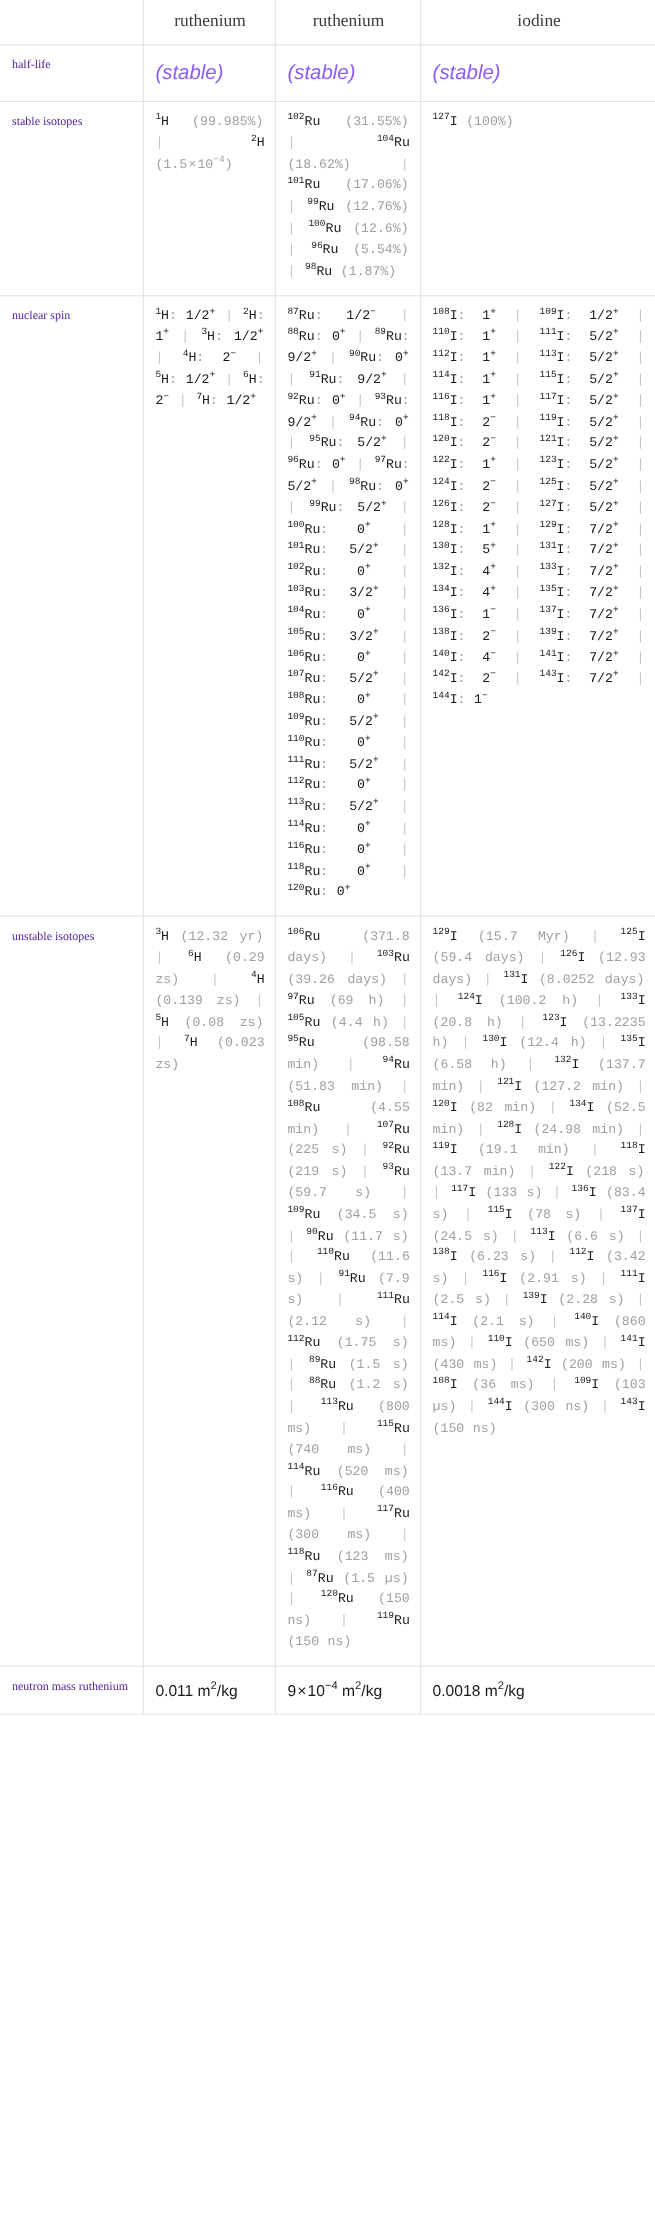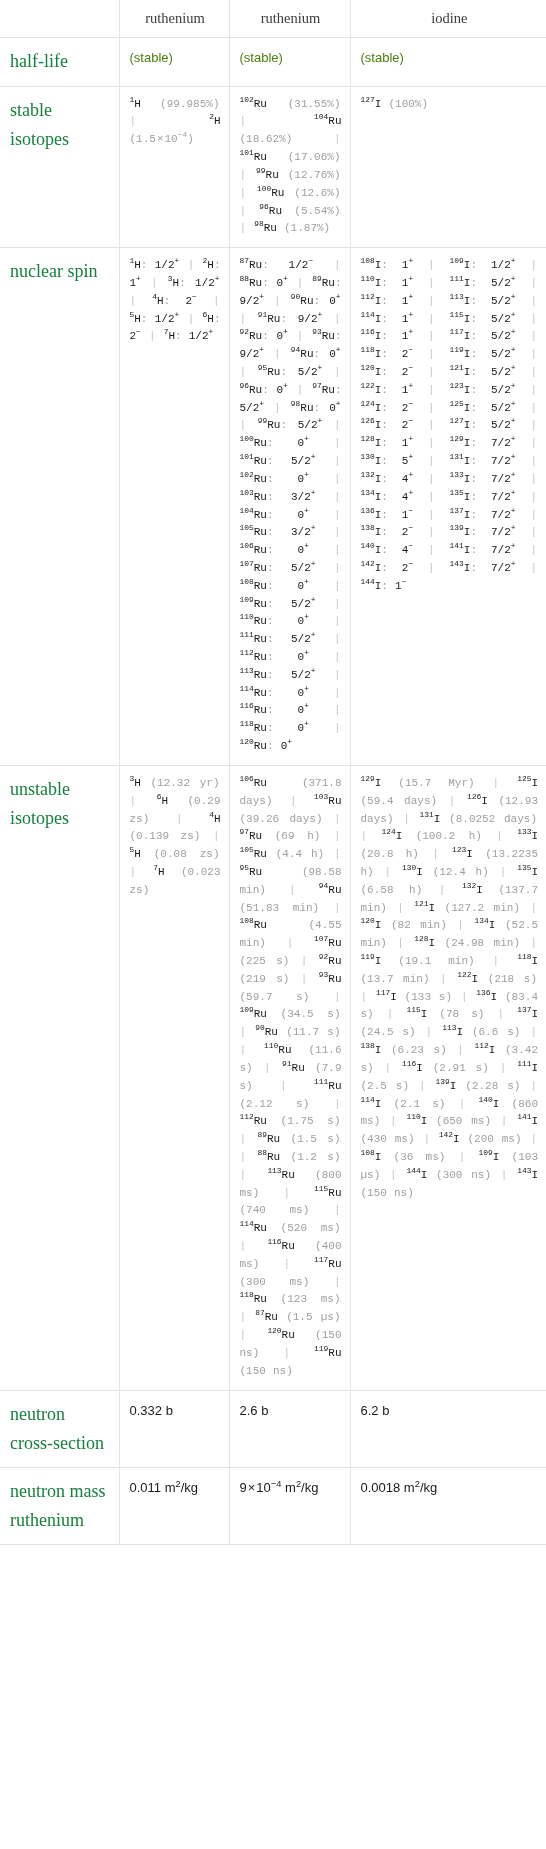--- a/index.html
+++ b/index.html
@@ -46,34 +46,35 @@
   col.c-h     { width: 110px; }
   col.c-ru    { width: 121px; }
   col.c-i     { width: 196px; }
 
   .col-head {
     font-size: 14.5px;
     color: #3b3b3b;
     font-family: "Liberation Serif", "DejaVu Serif", serif;
   }
   .row-label {
-    font-size: 18px;
-    color: #15803d;
+    font-size: 10px;
+    color: #4c1d95;
     font-family: "Liberation Serif", "DejaVu Serif", serif;
     line-height: 1.42;
   }
   .value-cell {
     font-family: "Liberation Sans", "DejaVu Sans", sans-serif;
     font-size: 13px;
     color: #1a1a1a;
   }
   .stable-note {
     font-family: "Liberation Sans", "DejaVu Sans", sans-serif;
-    font-size: 13px;
-    color: #4d7c0f;
+    font-size: 17px;
+    color: #8b5cf6;
+    font-style: italic;
   }
   .iso-list {
     font-family: Liberation Mono, monospace;
     font-size: 11px;
     color: #a0a0a0;
     line-height: 1.72;
     word-spacing: 0.5px;
     text-align: justify;
     text-justify: inter-word;
   }
@@ -141,26 +142,20 @@
       <td class="iso-list col-iodine"><span class="sym"><sup>108</sup>I</span>: <span class="spinval">1<sup>+</sup></span><span class="sep"> | </span><span class="sym"><sup>109</sup>I</span>: <span class="spinval">1/2<sup>+</sup></span><span class="sep"> | </span><span class="sym"><sup>110</sup>I</span>: <span class="spinval">1<sup>+</sup></span><span class="sep"> | </span><span class="sym"><sup>111</sup>I</span>: <span class="spinval">5/2<sup>+</sup></span><span class="sep"> | </span><span class="sym"><sup>112</sup>I</span>: <span class="spinval">1<sup>+</sup></span><span class="sep"> | </span><span class="sym"><sup>113</sup>I</span>: <span class="spinval">5/2<sup>+</sup></span><span class="sep"> | </span><span class="sym"><sup>114</sup>I</span>: <span class="spinval">1<sup>+</sup></span><span class="sep"> | </span><span class="sym"><sup>115</sup>I</span>: <span class="spinval">5/2<sup>+</sup></span><span class="sep"> | </span><span class="sym"><sup>116</sup>I</span>: <span class="spinval">1<sup>+</sup></span><span class="sep"> | </span><span class="sym"><sup>117</sup>I</span>: <span class="spinval">5/2<sup>+</sup></span><span class="sep"> | </span><span class="sym"><sup>118</sup>I</span>: <span class="spinval">2<sup>−</sup></span><span class="sep"> | </span><span class="sym"><sup>119</sup>I</span>: <span class="spinval">5/2<sup>+</sup></span><span class="sep"> | </span><span class="sym"><sup>120</sup>I</span>: <span class="spinval">2<sup>−</sup></span><span class="sep"> | </span><span class="sym"><sup>121</sup>I</span>: <span class="spinval">5/2<sup>+</sup></span><span class="sep"> | </span><span class="sym"><sup>122</sup>I</span>: <span class="spinval">1<sup>+</sup></span><span class="sep"> | </span><span class="sym"><sup>123</sup>I</span>: <span class="spinval">5/2<sup>+</sup></span><span class="sep"> | </span><span class="sym"><sup>124</sup>I</span>: <span class="spinval">2<sup>−</sup></span><span class="sep"> | </span><span class="sym"><sup>125</sup>I</span>: <span class="spinval">5/2<sup>+</sup></span><span class="sep"> | </span><span class="sym"><sup>126</sup>I</span>: <span class="spinval">2<sup>−</sup></span><span class="sep"> | </span><span class="sym"><sup>127</sup>I</span>: <span class="spinval">5/2<sup>+</sup></span><span class="sep"> | </span><span class="sym"><sup>128</sup>I</span>: <span class="spinval">1<sup>+</sup></span><span class="sep"> | </span><span class="sym"><sup>129</sup>I</span>: <span class="spinval">7/2<sup>+</sup></span><span class="sep"> | </span><span class="sym"><sup>130</sup>I</span>: <span class="spinval">5<sup>+</sup></span><span class="sep"> | </span><span class="sym"><sup>131</sup>I</span>: <span class="spinval">7/2<sup>+</sup></span><span class="sep"> | </span><span class="sym"><sup>132</sup>I</span>: <span class="spinval">4<sup>+</sup></span><span class="sep"> | </span><span class="sym"><sup>133</sup>I</span>: <span class="spinval">7/2<sup>+</sup></span><span class="sep"> | </span><span class="sym"><sup>134</sup>I</span>: <span class="spinval">4<sup>+</sup></span><span class="sep"> | </span><span class="sym"><sup>135</sup>I</span>: <span class="spinval">7/2<sup>+</sup></span><span class="sep"> | </span><span class="sym"><sup>136</sup>I</span>: <span class="spinval">1<sup>−</sup></span><span class="sep"> | </span><span class="sym"><sup>137</sup>I</span>: <span class="spinval">7/2<sup>+</sup></span><span class="sep"> | </span><span class="sym"><sup>138</sup>I</span>: <span class="spinval">2<sup>−</sup></span><span class="sep"> | </span><span class="sym"><sup>139</sup>I</span>: <span class="spinval">7/2<sup>+</sup></span><span class="sep"> | </span><span class="sym"><sup>140</sup>I</span>: <span class="spinval">4<sup>−</sup></span><span class="sep"> | </span><span class="sym"><sup>141</sup>I</span>: <span class="spinval">7/2<sup>+</sup></span><span class="sep"> | </span><span class="sym"><sup>142</sup>I</span>: <span class="spinval">2<sup>−</sup></span><span class="sep"> | </span><span class="sym"><sup>143</sup>I</span>: <span class="spinval">7/2<sup>+</sup></span><span class="sep"> | </span><span class="sym"><sup>144</sup>I</span>: <span class="spinval">1<sup>−</sup></span></td>
     </tr>
 
     <tr>
       <td class="row-label">unstable isotopes</td>
       <td class="iso-list"><span class="sym"><sup>3</sup>H</span> (12.32 yr)<span class="sep"> | </span><span class="sym"><sup>6</sup>H</span> (0.29 zs)<span class="sep"> | </span><span class="sym"><sup>4</sup>H</span> (0.139 zs)<span class="sep"> | </span><span class="sym"><sup>5</sup>H</span> (0.08 zs)<span class="sep"> | </span><span class="sym"><sup>7</sup>H</span> (0.023 zs)</td>
       <td class="iso-list"><span class="sym"><sup>106</sup>Ru</span> (371.8 days)<span class="sep"> | </span><span class="sym"><sup>103</sup>Ru</span> (39.26 days)<span class="sep"> | </span><span class="sym"><sup>97</sup>Ru</span> (69 h)<span class="sep"> | </span><span class="sym"><sup>105</sup>Ru</span> (4.4 h)<span class="sep"> | </span><span class="sym"><sup>95</sup>Ru</span> (98.58 min)<span class="sep"> | </span><span class="sym"><sup>94</sup>Ru</span> (51.83 min)<span class="sep"> | </span><span class="sym"><sup>108</sup>Ru</span> (4.55 min)<span class="sep"> | </span><span class="sym"><sup>107</sup>Ru</span> (225 s)<span class="sep"> | </span><span class="sym"><sup>92</sup>Ru</span> (219 s)<span class="sep"> | </span><span class="sym"><sup>93</sup>Ru</span> (59.7 s)<span class="sep"> | </span><span class="sym"><sup>109</sup>Ru</span> (34.5 s)<span class="sep"> | </span><span class="sym"><sup>90</sup>Ru</span> (11.7 s)<span class="sep"> | </span><span class="sym"><sup>110</sup>Ru</span> (11.6 s)<span class="sep"> | </span><span class="sym"><sup>91</sup>Ru</span> (7.9 s)<span class="sep"> | </span><span class="sym"><sup>111</sup>Ru</span> (2.12 s)<span class="sep"> | </span><span class="sym"><sup>112</sup>Ru</span> (1.75 s)<span class="sep"> | </span><span class="sym"><sup>89</sup>Ru</span> (1.5 s)<span class="sep"> | </span><span class="sym"><sup>88</sup>Ru</span> (1.2 s)<span class="sep"> | </span><span class="sym"><sup>113</sup>Ru</span> (800 ms)<span class="sep"> | </span><span class="sym"><sup>115</sup>Ru</span> (740 ms)<span class="sep"> | </span><span class="sym"><sup>114</sup>Ru</span> (520 ms)<span class="sep"> | </span><span class="sym"><sup>116</sup>Ru</span> (400 ms)<span class="sep"> | </span><span class="sym"><sup>117</sup>Ru</span> (300 ms)<span class="sep"> | </span><span class="sym"><sup>118</sup>Ru</span> (123 ms)<span class="sep"> | </span><span class="sym"><sup>87</sup>Ru</span> (1.5 µs)<span class="sep"> | </span><span class="sym"><sup>120</sup>Ru</span> (150 ns)<span class="sep"> | </span><span class="sym"><sup>119</sup>Ru</span> (150 ns)</td>
       <td class="iso-list col-iodine"><span class="sym"><sup>129</sup>I</span> (15.7 Myr)<span class="sep"> | </span><span class="sym"><sup>125</sup>I</span> (59.4 days)<span class="sep"> | </span><span class="sym"><sup>126</sup>I</span> (12.93 days)<span class="sep"> | </span><span class="sym"><sup>131</sup>I</span> (8.0252 days)<span class="sep"> | </span><span class="sym"><sup>124</sup>I</span> (100.2 h)<span class="sep"> | </span><span class="sym"><sup>133</sup>I</span> (20.8 h)<span class="sep"> | </span><span class="sym"><sup>123</sup>I</span> (13.2235 h)<span class="sep"> | </span><span class="sym"><sup>130</sup>I</span> (12.4 h)<span class="sep"> | </span><span class="sym"><sup>135</sup>I</span> (6.58 h)<span class="sep"> | </span><span class="sym"><sup>132</sup>I</span> (137.7 min)<span class="sep"> | </span><span class="sym"><sup>121</sup>I</span> (127.2 min)<span class="sep"> | </span><span class="sym"><sup>120</sup>I</span> (82 min)<span class="sep"> | </span><span class="sym"><sup>134</sup>I</span> (52.5 min)<span class="sep"> | </span><span class="sym"><sup>128</sup>I</span> (24.98 min)<span class="sep"> | </span><span class="sym"><sup>119</sup>I</span> (19.1 min)<span class="sep"> | </span><span class="sym"><sup>118</sup>I</span> (13.7 min)<span class="sep"> | </span><span class="sym"><sup>122</sup>I</span> (218 s)<span class="sep"> | </span><span class="sym"><sup>117</sup>I</span> (133 s)<span class="sep"> | </span><span class="sym"><sup>136</sup>I</span> (83.4 s)<span class="sep"> | </span><span class="sym"><sup>115</sup>I</span> (78 s)<span class="sep"> | </span><span class="sym"><sup>137</sup>I</span> (24.5 s)<span class="sep"> | </span><span class="sym"><sup>113</sup>I</span> (6.6 s)<span class="sep"> | </span><span class="sym"><sup>138</sup>I</span> (6.23 s)<span class="sep"> | </span><span class="sym"><sup>112</sup>I</span> (3.42 s)<span class="sep"> | </span><span class="sym"><sup>116</sup>I</span> (2.91 s)<span class="sep"> | </span><span class="sym"><sup>111</sup>I</span> (2.5 s)<span class="sep"> | </span><span class="sym"><sup>139</sup>I</span> (2.28 s)<span class="sep"> | </span><span class="sym"><sup>114</sup>I</span> (2.1 s)<span class="sep"> | </span><span class="sym"><sup>140</sup>I</span> (860 ms)<span class="sep"> | </span><span class="sym"><sup>110</sup>I</span> (650 ms)<span class="sep"> | </span><span class="sym"><sup>141</sup>I</span> (430 ms)<span class="sep"> | </span><span class="sym"><sup>142</sup>I</span> (200 ms)<span class="sep"> | </span><span class="sym"><sup>108</sup>I</span> (36 ms)<span class="sep"> | </span><span class="sym"><sup>109</sup>I</span> (103 µs)<span class="sep"> | </span><span class="sym"><sup>144</sup>I</span> (300 ns)<span class="sep"> | </span><span class="sym"><sup>143</sup>I</span> (150 ns)</td>
     </tr>
 
-    <tr>
-      <td class="row-label">neutron cross-section</td>
-      <td class="value-cell">0.332 b</td>
-      <td class="value-cell">2.6 b</td>
-      <td class="value-cell col-iodine">6.2 b</td>
-    </tr>
 
     <tr>
       <td class="row-label">neutron mass ruthenium</td>
       <td class="value-cell">0.011 m<sup>2</sup>/kg</td>
       <td class="value-cell">9<span class="times">×</span>10<sup>−4</sup> m<sup>2</sup>/kg</td>
       <td class="value-cell col-iodine">0.0018 m<sup>2</sup>/kg</td>
     </tr>
 
   </tbody>
 </table>

